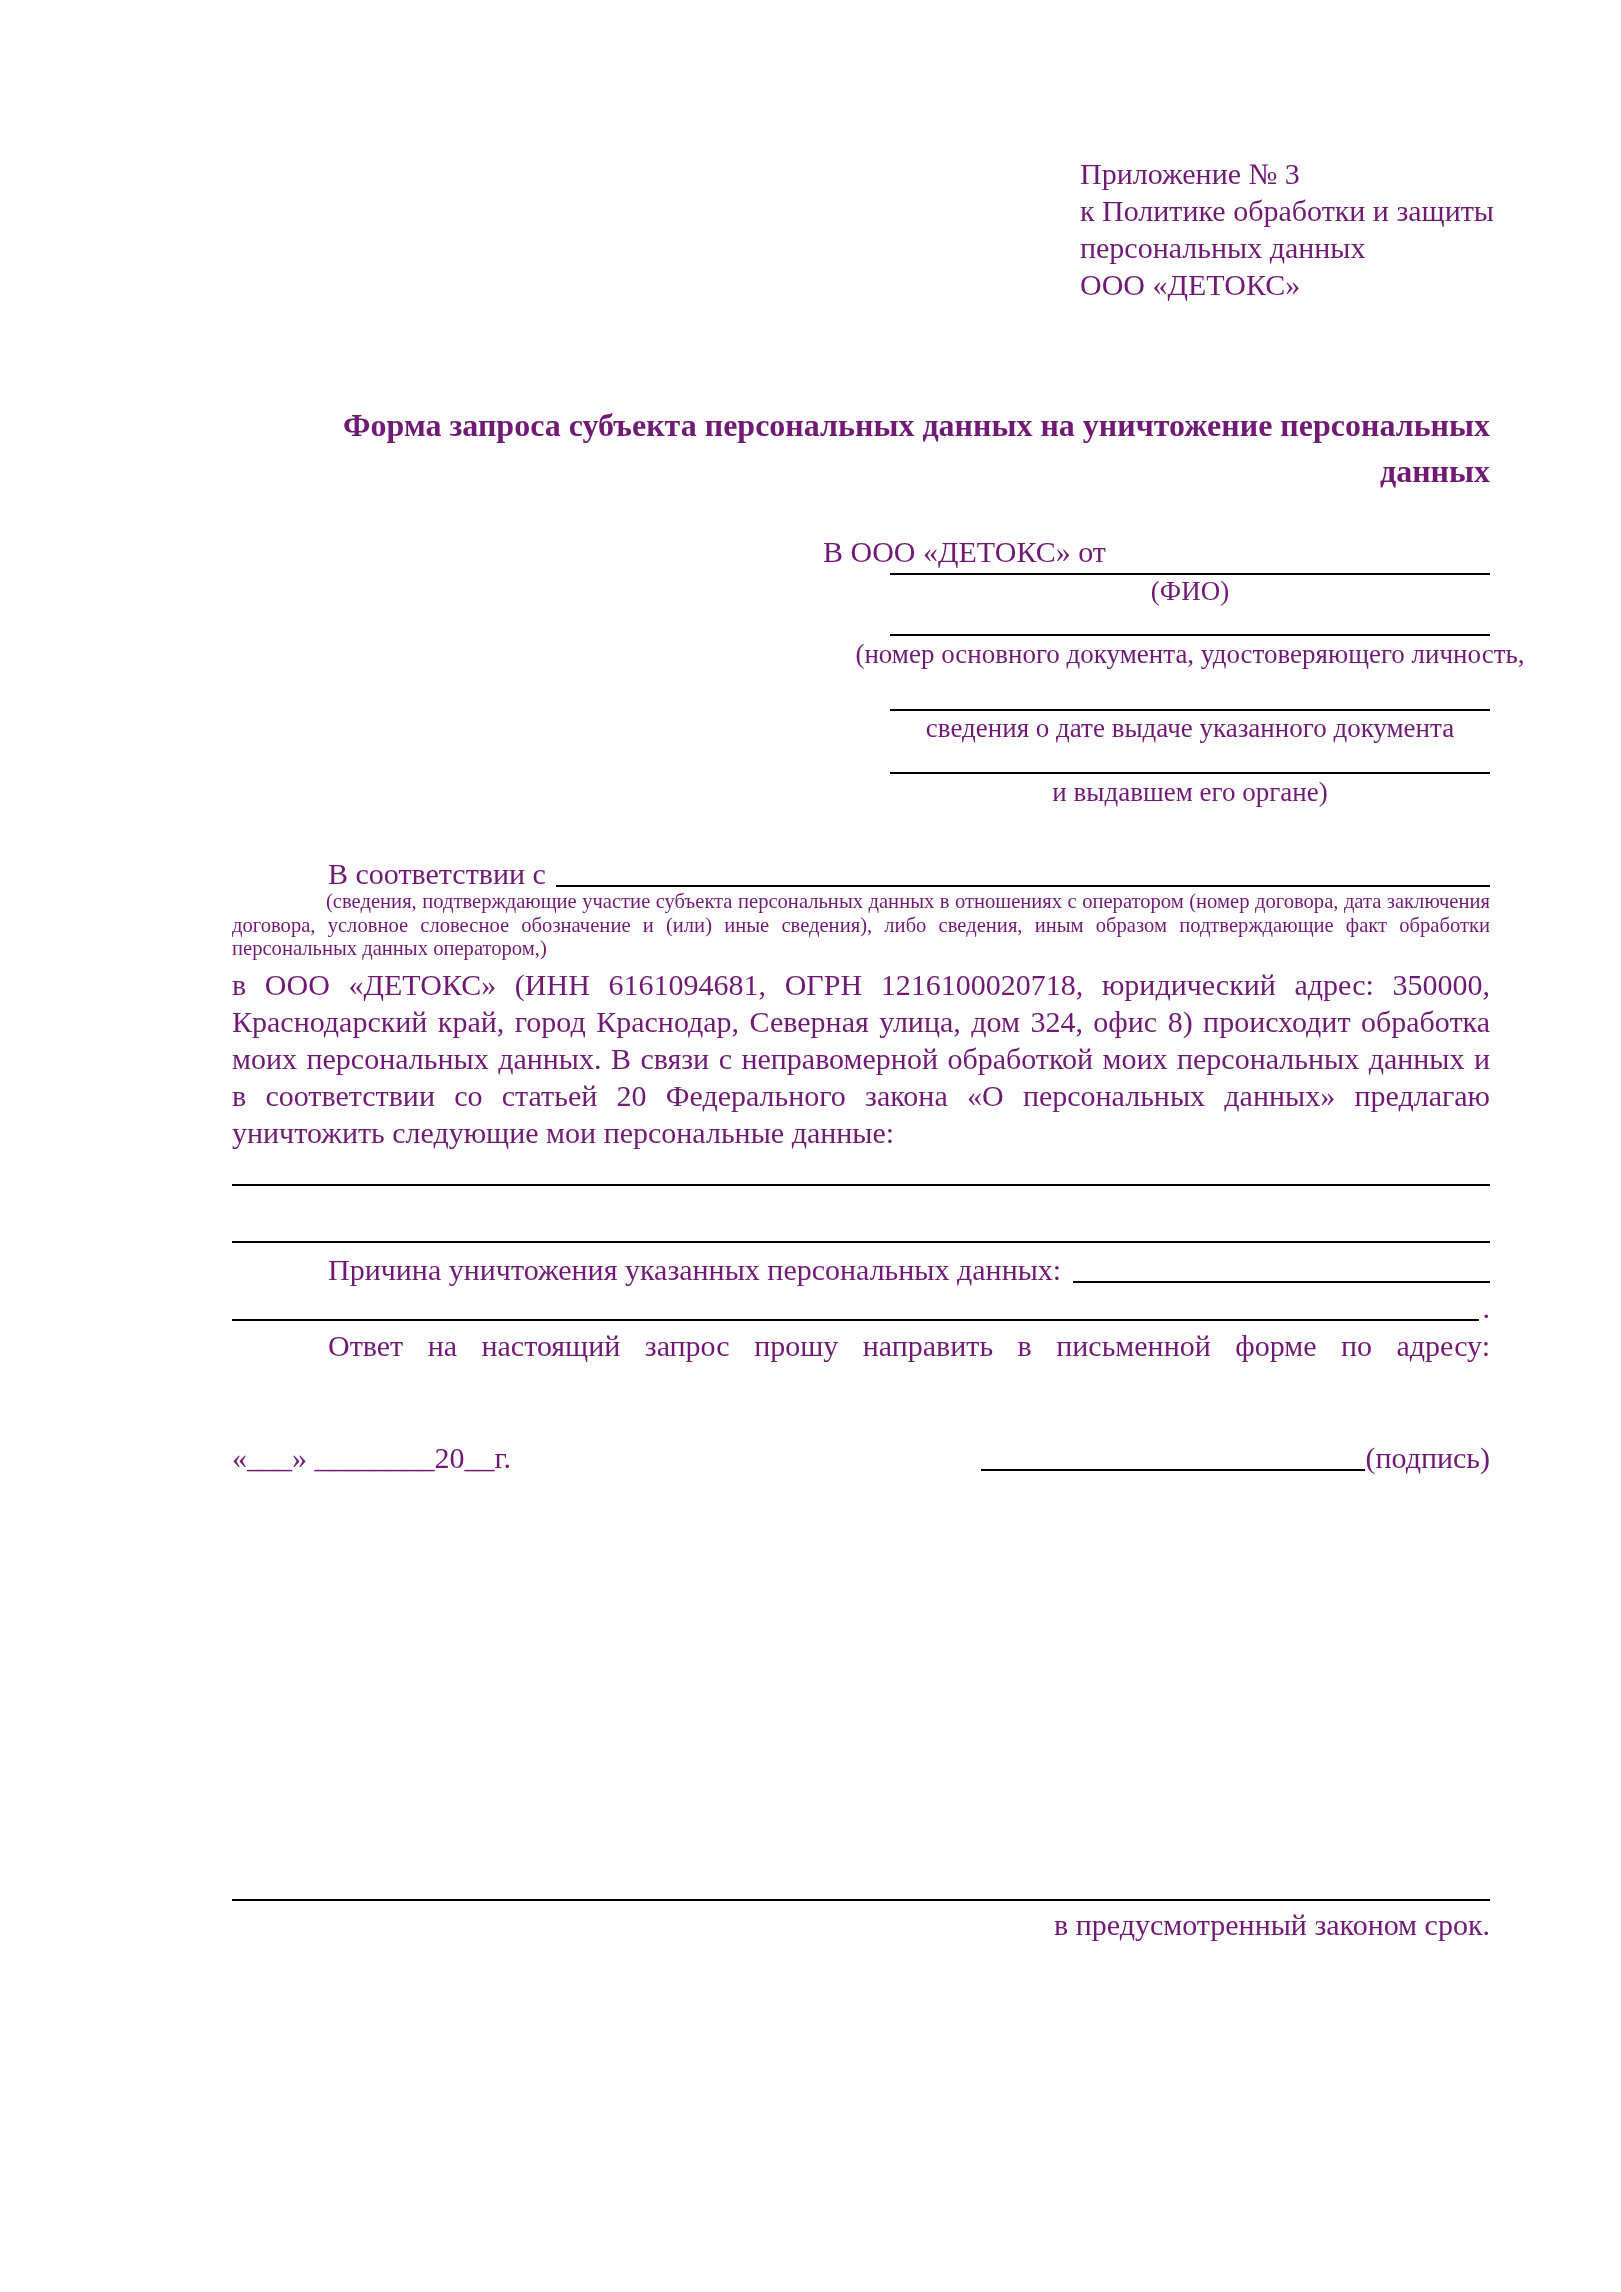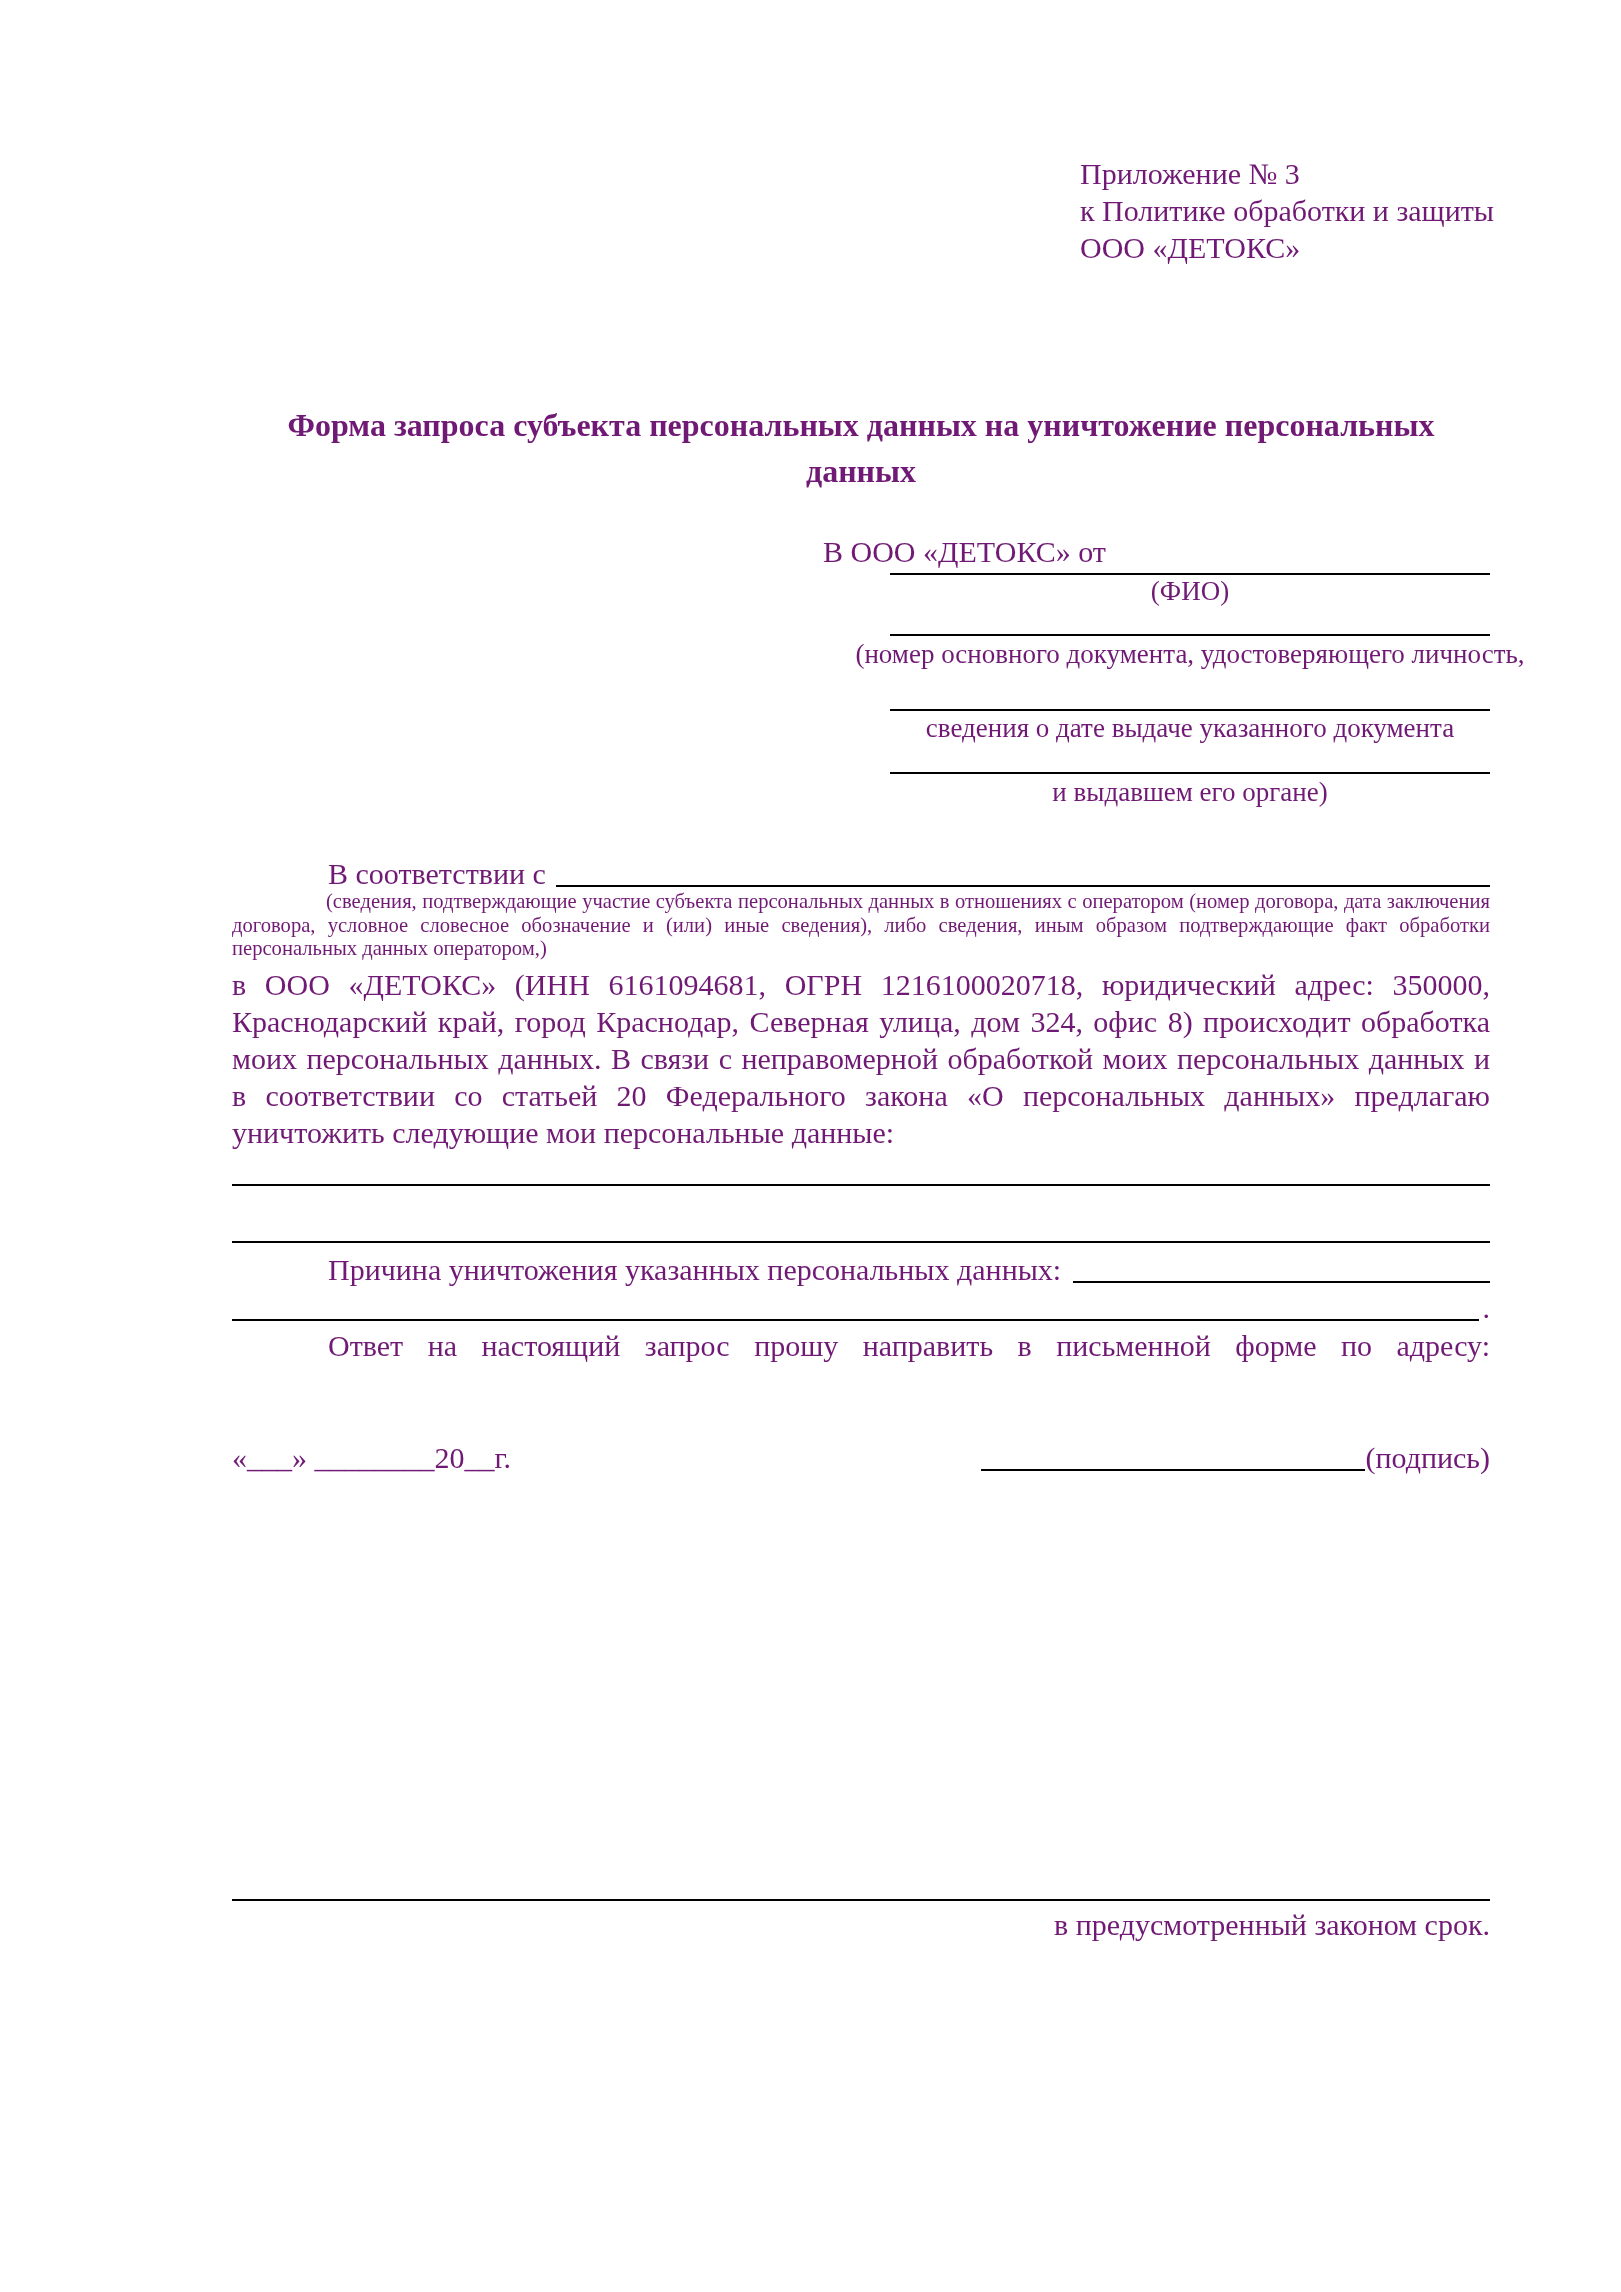--- a/index.html
+++ b/index.html
@@ -25,21 +25,21 @@
     top: 155px;
     width: 431px;
     line-height: 37px;
     text-align: left;
   }
 
   .title-wrap {
     left: 232px;
     top: 402px;
     width: 1258px;
-    text-align: center;
+    text-align: right;
   }
   .title {
     display: inline-block;
     max-width: 1147px;
     font-weight: bold;
     font-size: 32px;
     line-height: 46px;
   }
 
   .to-line {
@@ -134,20 +134,21 @@
   .sig-row { top: 1439px; }
 </style>
 </head>
 <body>
 
 <div class="page">
 
   <div class="abs hdr">
     <div>Приложение № 3</div>
     <div>к Политике обработки и защиты</div>
+    <div>персональных данных</div>
     <div>ООО «ДЕТОКС»</div>
   </div>
 
   <div class="abs title-wrap">
     <span class="title">Форма запроса субъекта персональных данных на уничтожение персональных данных</span>
   </div>
 
   <div class="abs to-line">В ООО «ДЕТОКС» от</div>
 
   <div class="u u1"></div>

